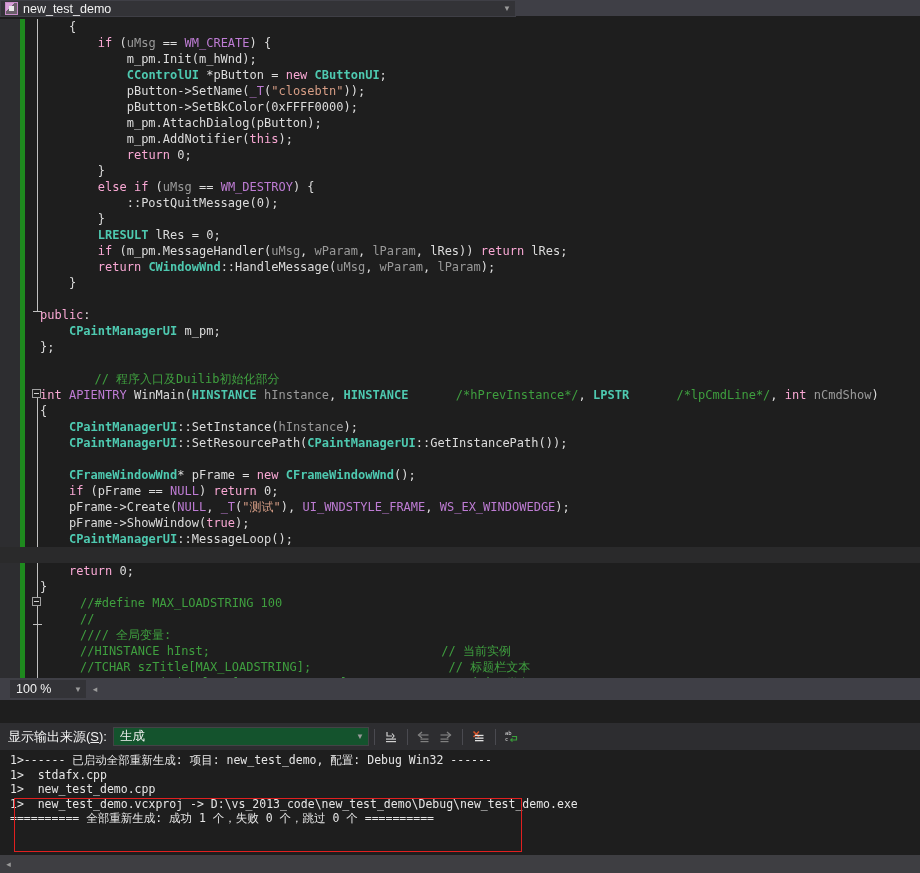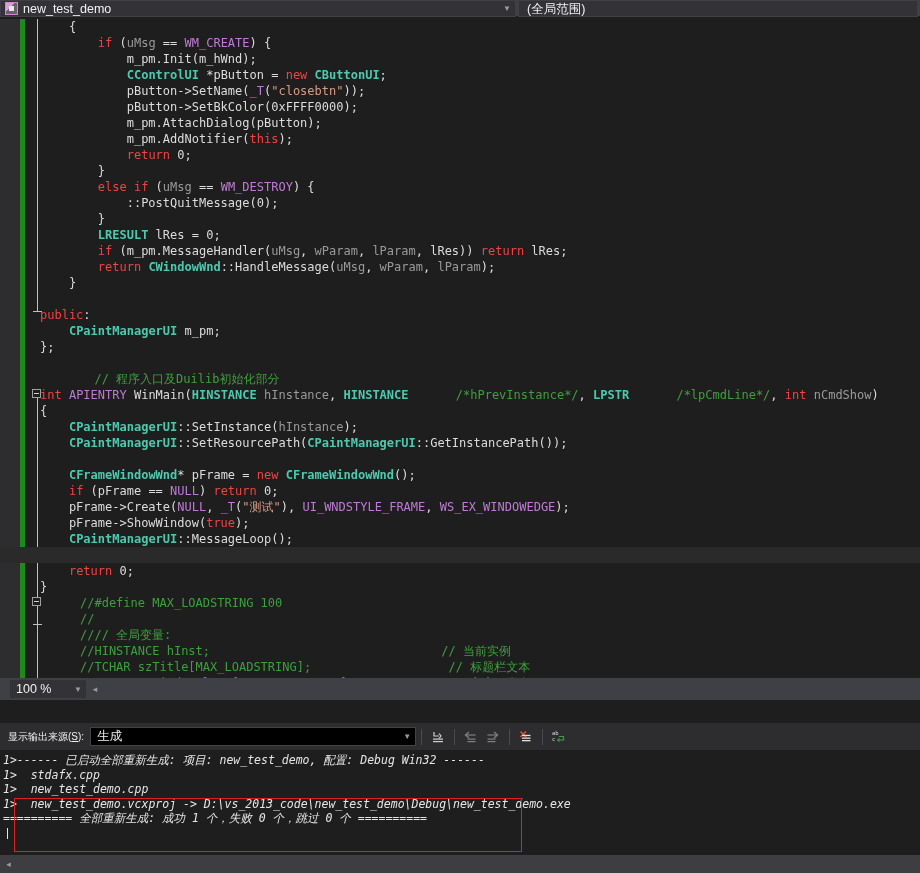--- a/index.html
+++ b/index.html
@@ -78,21 +78,21 @@
   }
   .foldbox{
     position:absolute;left:32px;width:9px;height:9px;
     border:1px solid #a0a0a0;box-sizing:border-box;background:#1e1e1e;
   }
   .foldbox::before{
     content:"";position:absolute;left:1px;top:3px;width:5px;height:1px;background:#d0d0d0;
   }
 
   
-  .kw{color:#ef4444;}      
+  .kw{color:#f9a8d4;}      
   .typ{color:#4ec9b0;font-weight:bold;}     
   .mac{color:#be7cd4;}     
   .str{color:#d69d85;}     
   .com{color:#3f9f3f;margin-left:40px;}     
   .par{color:#9a9a9a;}     
   .pln{color:#dcdcdc;}
 
   
   .editor-status{
     position:absolute;left:0;top:678px;width:920px;height:22px;
@@ -127,44 +127,44 @@
     background-position:0 6px;
     background-repeat:repeat-x;
     
   }
   .grip::after{content:"";}
 
   .out-toolbar{
     position:absolute;left:0;top:723px;width:920px;height:27px;
     background:#2d2d30;display:flex;align-items:center;
   }
-  .out-toolbar .lab{color:#f1f1f1;font-size:10px;padding:0 6px 0 8px;white-space:nowrap;}
+  .out-toolbar .lab{color:#f1f1f1;font-size:13px;padding:0 6px 0 8px;white-space:nowrap;}
   .out-toolbar .lab u{text-decoration:underline;}
   .src-combo{
-    width:326px;height:19px;background:#000000;border:1px solid #434346;
+    width:256px;height:19px;background:#14532d;border:1px solid #434346;
     display:flex;align-items:center;box-sizing:border-box;
   }
   .src-combo .v{flex:1 1 auto;padding-left:6px;color:#f1f1f1;font-size:12.5px;}
   .src-combo .caret{width:16px;text-align:center;color:#9a9a9a;font-size:8px;}
   .tb-sep{width:1px;height:16px;background:#4a4a50;margin:0 5px;}
   .tb-btn{
     width:22px;height:20px;display:flex;align-items:center;justify-content:center;
     position:relative;
   }
   .tb-btn svg{display:block;}
 
   .out-body{
     position:absolute;left:0;top:750px;width:920px;height:105px;
     background:#1e1e1e;
     font-family:"DejaVu Sans Mono","Liberation Mono",monospace;
     font-size:11.5px;line-height:14.5px;color:#e6e6e6;
     padding-top:3px;box-sizing:border-box;
     white-space:pre;overflow:hidden;
   }
-  .out-line{padding-left:3px;height:14.5px;white-space:pre;font-style:italic;}
+  .out-line{padding-left:10px;height:14.5px;white-space:pre;}
   .caretbar{
     display:inline-block;width:1px;height:11px;background:#e6e6e6;
     vertical-align:-2px;margin-left:4px;
   }
   .redbox{
     position:absolute;left:14px;top:798px;width:508px;height:54px;
     border:1px solid #e02020;pointer-events:none;box-sizing:border-box;
   }
 
   .out-hscroll{
@@ -186,23 +186,20 @@
 </head>
 <body>
 
 <div class="app">
 
   <div class="topbar">
     <div class="combo nav-left">
       <span class="nav-icon"></span>
       <span class="combo-text">new_test_demo</span>
       <span class="caret">▼</span>
-    </div>
-    <div class="combo nav-right">
-      <span class="combo-text">(全局范围)</span>
     </div>
   </div>
 
   <div class="editor">
     <div class="indicator-margin"></div>
     <div class="change-bar"></div>
     <div class="fold-margin"></div>
 
     <div class="outline" style="top:0px;height:293px;"></div>
     <div class="outline-tick" style="top:292px;"></div>

